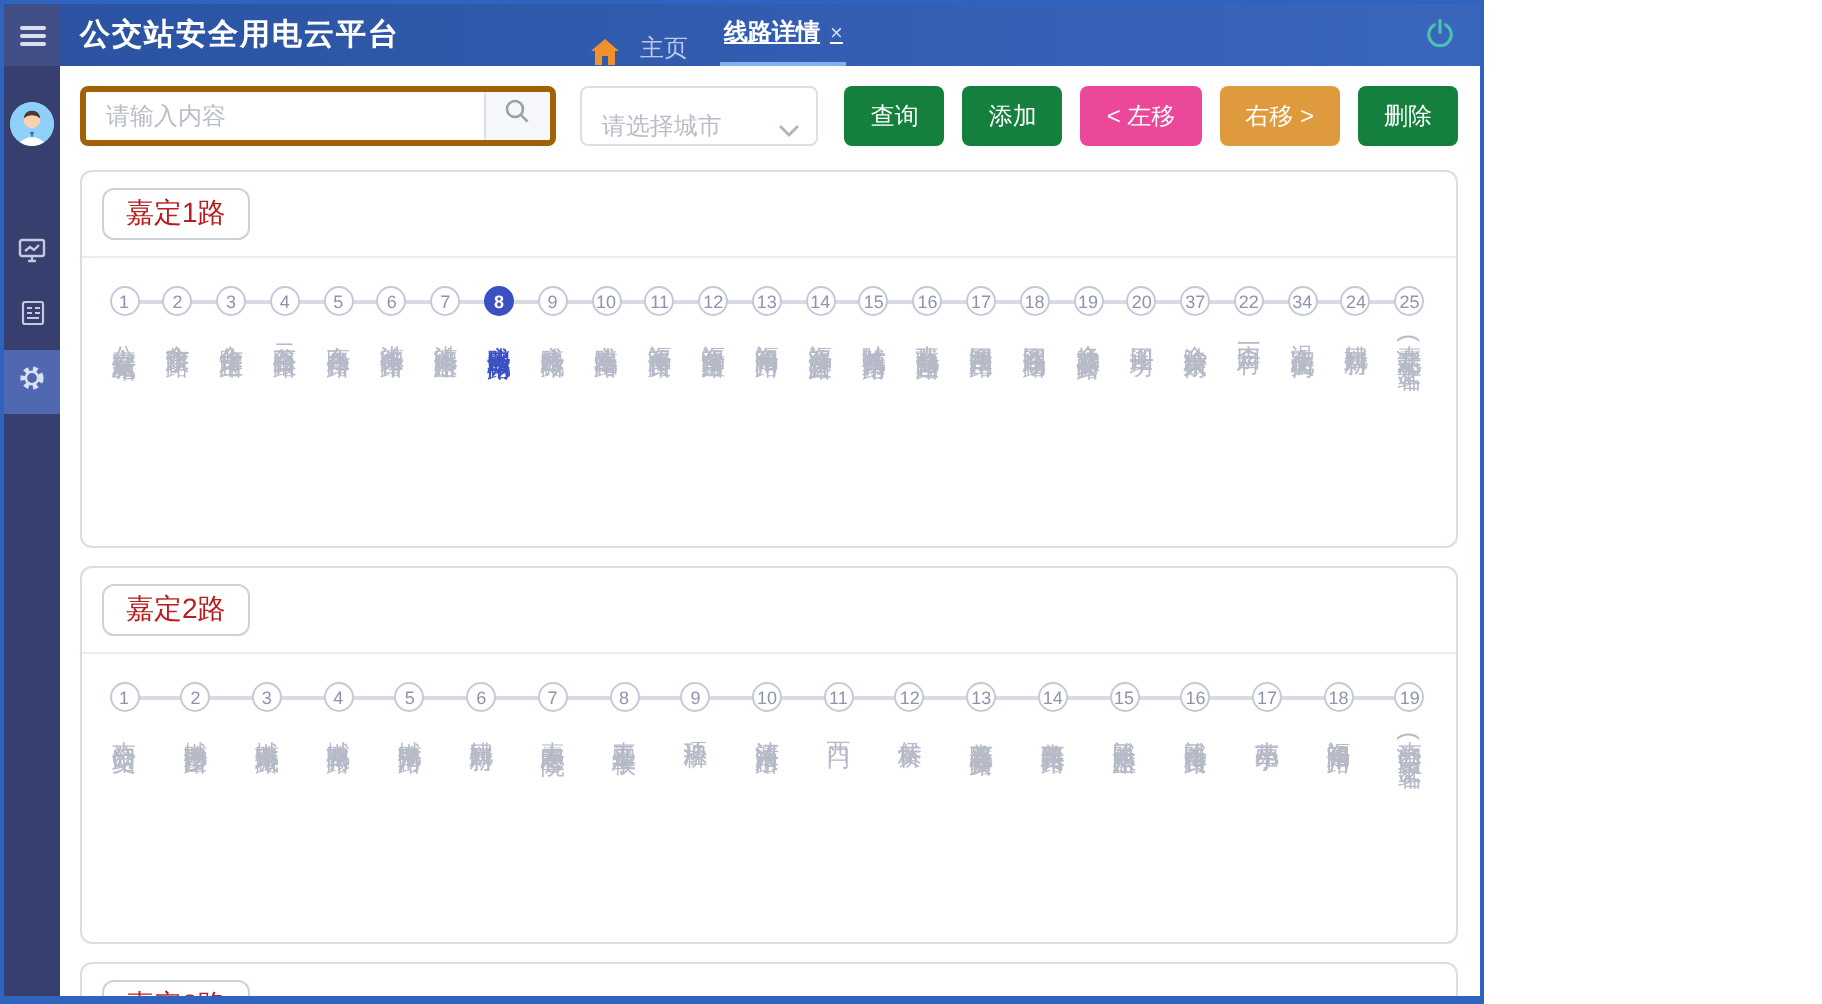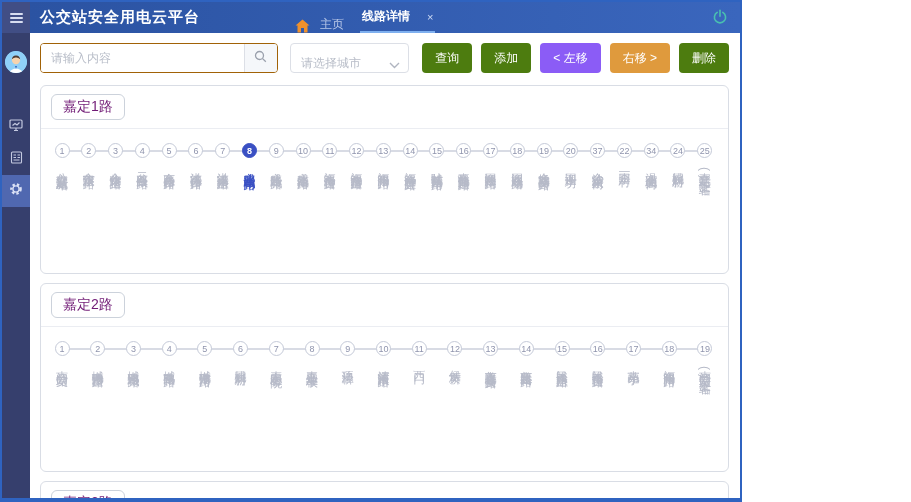--- a/index.html
+++ b/index.html
@@ -20,43 +20,43 @@
 
   
   .right-col { flex:1; display:flex; flex-direction:column; min-width:0; }
 
   
   .navbar { height:31px; background:linear-gradient(90deg,#2b53a2,#3a66bd); display:flex; align-items:center; position:relative; flex-shrink:0; }
   .app-title { color:#fff; font-size:15px; font-weight:bold; margin-left:10px; letter-spacing:1px; }
   .nav-tabs { position:absolute; left:265px; top:0; height:100%; display:flex; align-items:flex-end; }
   .home-icon { margin-right:10px; display:flex; align-items:center; }
   .nav-tab { font-size:12px; color:#b9c8e8; margin-right:16px; cursor:pointer; }
-  .nav-tab.active { color:#fff; font-weight:bold; height:100%; display:flex; align-items:center; gap:17px; border-bottom:2px solid #7fb0ef; padding:0 2px; }
+  .nav-tab.active { color:#fff; font-weight:bold; height:100%; display:flex; align-items:center; gap:5px; border-bottom:2px solid #7fb0ef; padding:0 2px;text-decoration:underline; }
   .tab-close { font-weight:normal; font-size:11px; color:#cfdcf5; cursor:pointer; }
   .power-btn { position:absolute; right:12px; top:7px; cursor:pointer; display:flex; }
 
   
   .main { flex:1; background:#fff; padding:10px 11px 0 10px; overflow:hidden; }
 
   
   .toolbar { display:flex; align-items:center; margin-bottom:12px; }
-  .input-group { display:flex; width:244px; height:30px; border:1px solid #a16207; border-radius:4px; overflow:hidden; background:#fff; }
+  .input-group { display:flex; width:244px; height:30px; border:3px solid #a16207; border-radius:4px; overflow:hidden; background:#fff; }
   .input-group input { flex:1; border:none; outline:none; padding:0 10px; font-size:12px; color:#606266; font-family:"Liberation Sans",sans-serif; }
   .input-group input::placeholder { color:#b8bdc8; }
   .search-append { width:33px; background:#f5f7fa; border-left:1px solid #dcdfe6; display:flex; align-items:center; justify-content:center; cursor:pointer; }
   .select-box { width:122px; height:30px; border:1px solid #dcdfe6; border-radius:4px; margin-left:12px; display:flex; align-items:flex-end; justify-content:space-between; padding:0 8px 0 10px; font-size:12px; color:#b8bdc8; cursor:pointer; background:#fff; }
   .btns { display:flex; margin-left:13px; gap:9px; }
   .btn { height:30px; padding:0 13px; border:none; border-radius:4px; color:#fff; font-size:12px; cursor:pointer; font-family:"Liberation Sans",sans-serif; white-space:nowrap; }
-  .btn.primary { background:#4d7c0f; }
-  .btn.success { background:#8b5cf6; }
+  .btn.primary { background:#15803d; }
+  .btn.success { background:#ec4899; }
   .btn.warning { background:#df9a3d; }
 
   
   .route-card { border:1px solid #d9dde5; border-radius:6px; margin-bottom:9px; padding:8px 12px 10px 10px; background:#fff; }
-  .route-title-tag { display:inline-block; border:1px solid #ccd2db; border-radius:6px; padding:3px 11px; font-size:14px; color:#701a75; background:#fff; }
+  .route-title-tag { display:inline-block; border:1px solid #ccd2db; border-radius:6px; padding:3px 11px; font-size:14px; color:#b91c1c; background:#fff; }
   .route-divider { border-bottom:1px solid #ebedf2; margin:8px -12px 0 -10px; }
   .route-stops { position:relative; display:flex; justify-content:space-between; margin-top:14px; padding:0 2px; min-height:120px; }
   .track-line { position:absolute; top:7px; left:10px; right:10px; height:2px; background:#d8dbe4; }
   .stop { position:relative; width:18px; display:flex; flex-direction:column; align-items:center; cursor:pointer; z-index:1; }
   .stop-num { width:15px; height:15px; border-radius:50%; background:#fff; border:1px solid #c5cad8; color:#8f94ad; font-size:9px; display:flex; align-items:center; justify-content:center; flex-shrink:0; }
   .stop-name { margin-top:5px; writing-mode:vertical-rl; font-size:12px; color:#b6bac8; letter-spacing:1px; line-height:14px; }
   .stop.active .stop-num { background:#3a50c3; border-color:#3a50c3; color:#fff; font-weight:bold; }
   .stop.active .stop-name { color:#3a50c3; }
   .route-card.empty { min-height:110px; }
 </style>

